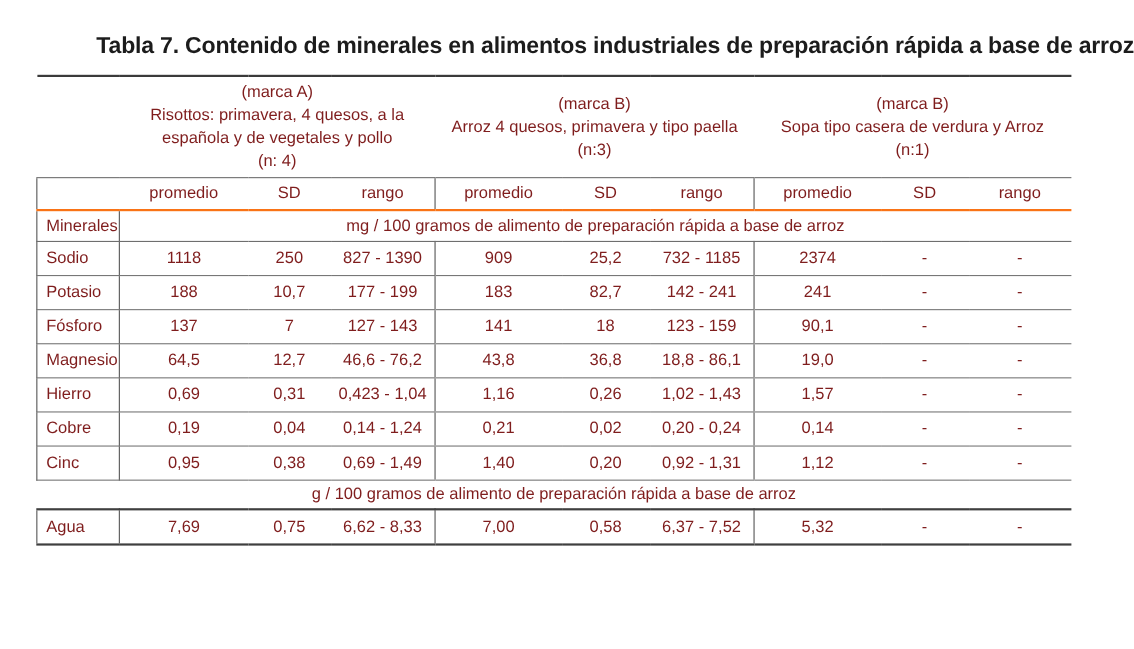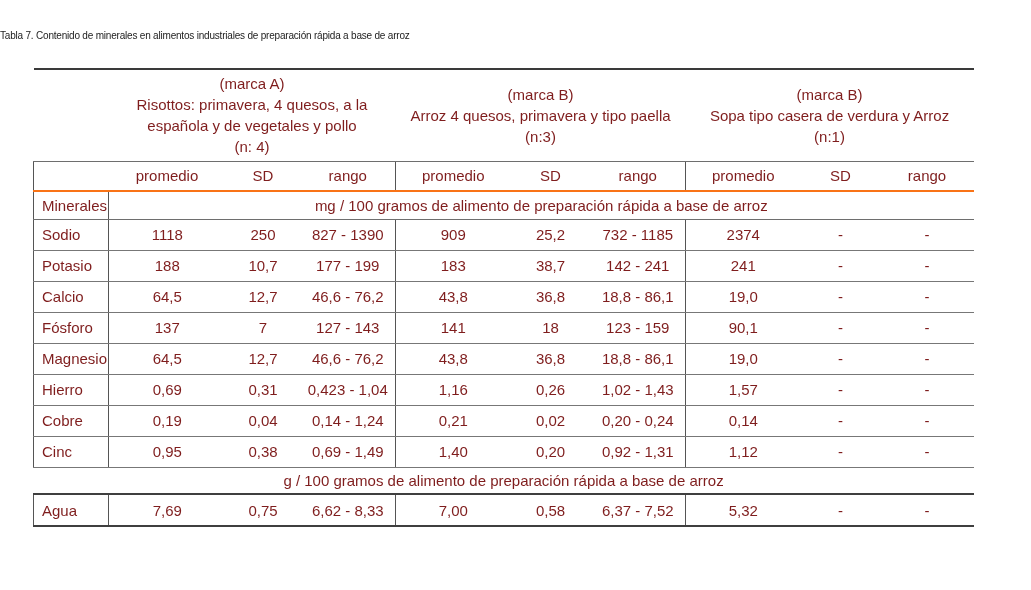--- a/index.html
+++ b/index.html
@@ -7,23 +7,23 @@
     position:relative;
     width:1031px;height:590px;
     background:#ffffff;
     font-family:"Liberation Sans", sans-serif;
     color:#1c1c1c;
     overflow:hidden;
   }
   .title{
     position:absolute;
     top:30px;left:0;width:100%;
-    text-align:left;
-    font-size:10px;
-    font-weight:normal;
+    text-align:right;
+    font-size:21px;
+    font-weight:bold;
     letter-spacing:-0.2px;
   }
   .tbl-wrap{
     position:absolute;
     left:33px;top:68px;
   }
   table{
     border-collapse:collapse;
     table-layout:fixed;
     width:940px;
@@ -132,35 +132,23 @@
             <td class="val sep">2374</td>
             <td class="val">-</td>
             <td class="val">-</td>
           </tr>
           <tr class="data-row">
             <td class="rowlabel">Potasio</td>
             <td class="val">188</td>
             <td class="val">10,7</td>
             <td class="val">177 - 199</td>
             <td class="val sep">183</td>
-            <td class="val">38,7</td>
+            <td class="val">82,7</td>
             <td class="val">142 - 241</td>
             <td class="val sep">241</td>
-            <td class="val">-</td>
-            <td class="val">-</td>
-          </tr>
-          <tr class="data-row">
-            <td class="rowlabel">Calcio</td>
-            <td class="val">64,5</td>
-            <td class="val">12,7</td>
-            <td class="val">46,6 - 76,2</td>
-            <td class="val sep">43,8</td>
-            <td class="val">36,8</td>
-            <td class="val">18,8 - 86,1</td>
-            <td class="val sep">19,0</td>
             <td class="val">-</td>
             <td class="val">-</td>
           </tr>
           <tr class="data-row">
             <td class="rowlabel">Fósforo</td>
             <td class="val">137</td>
             <td class="val">7</td>
             <td class="val">127 - 143</td>
             <td class="val sep">141</td>
             <td class="val">18</td>

